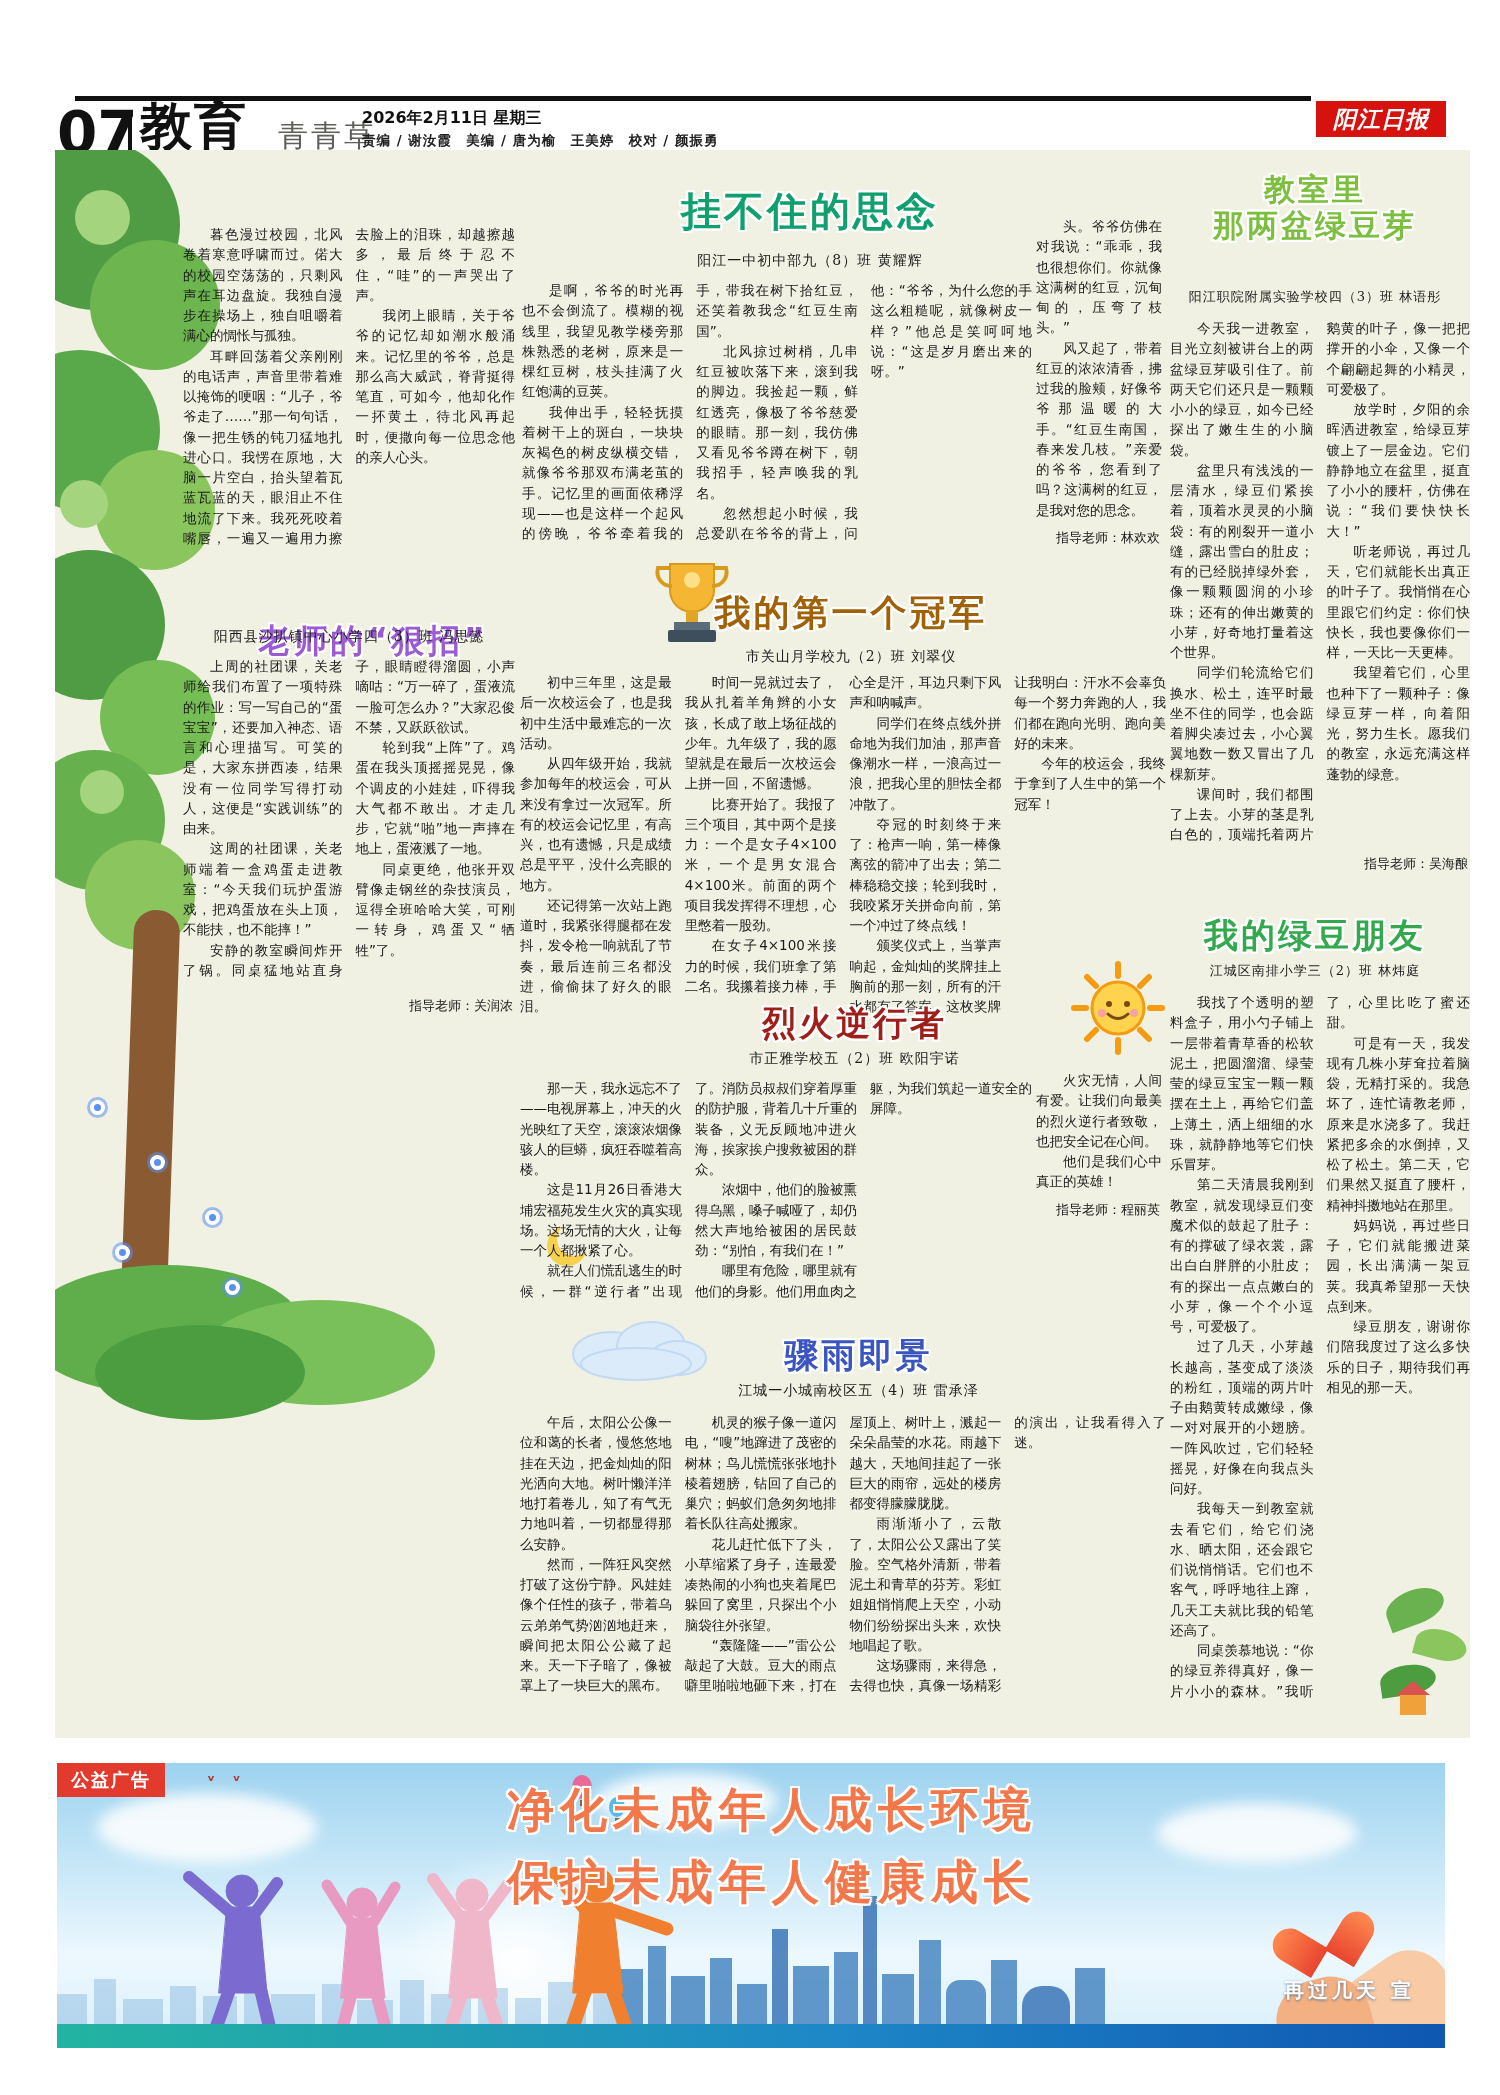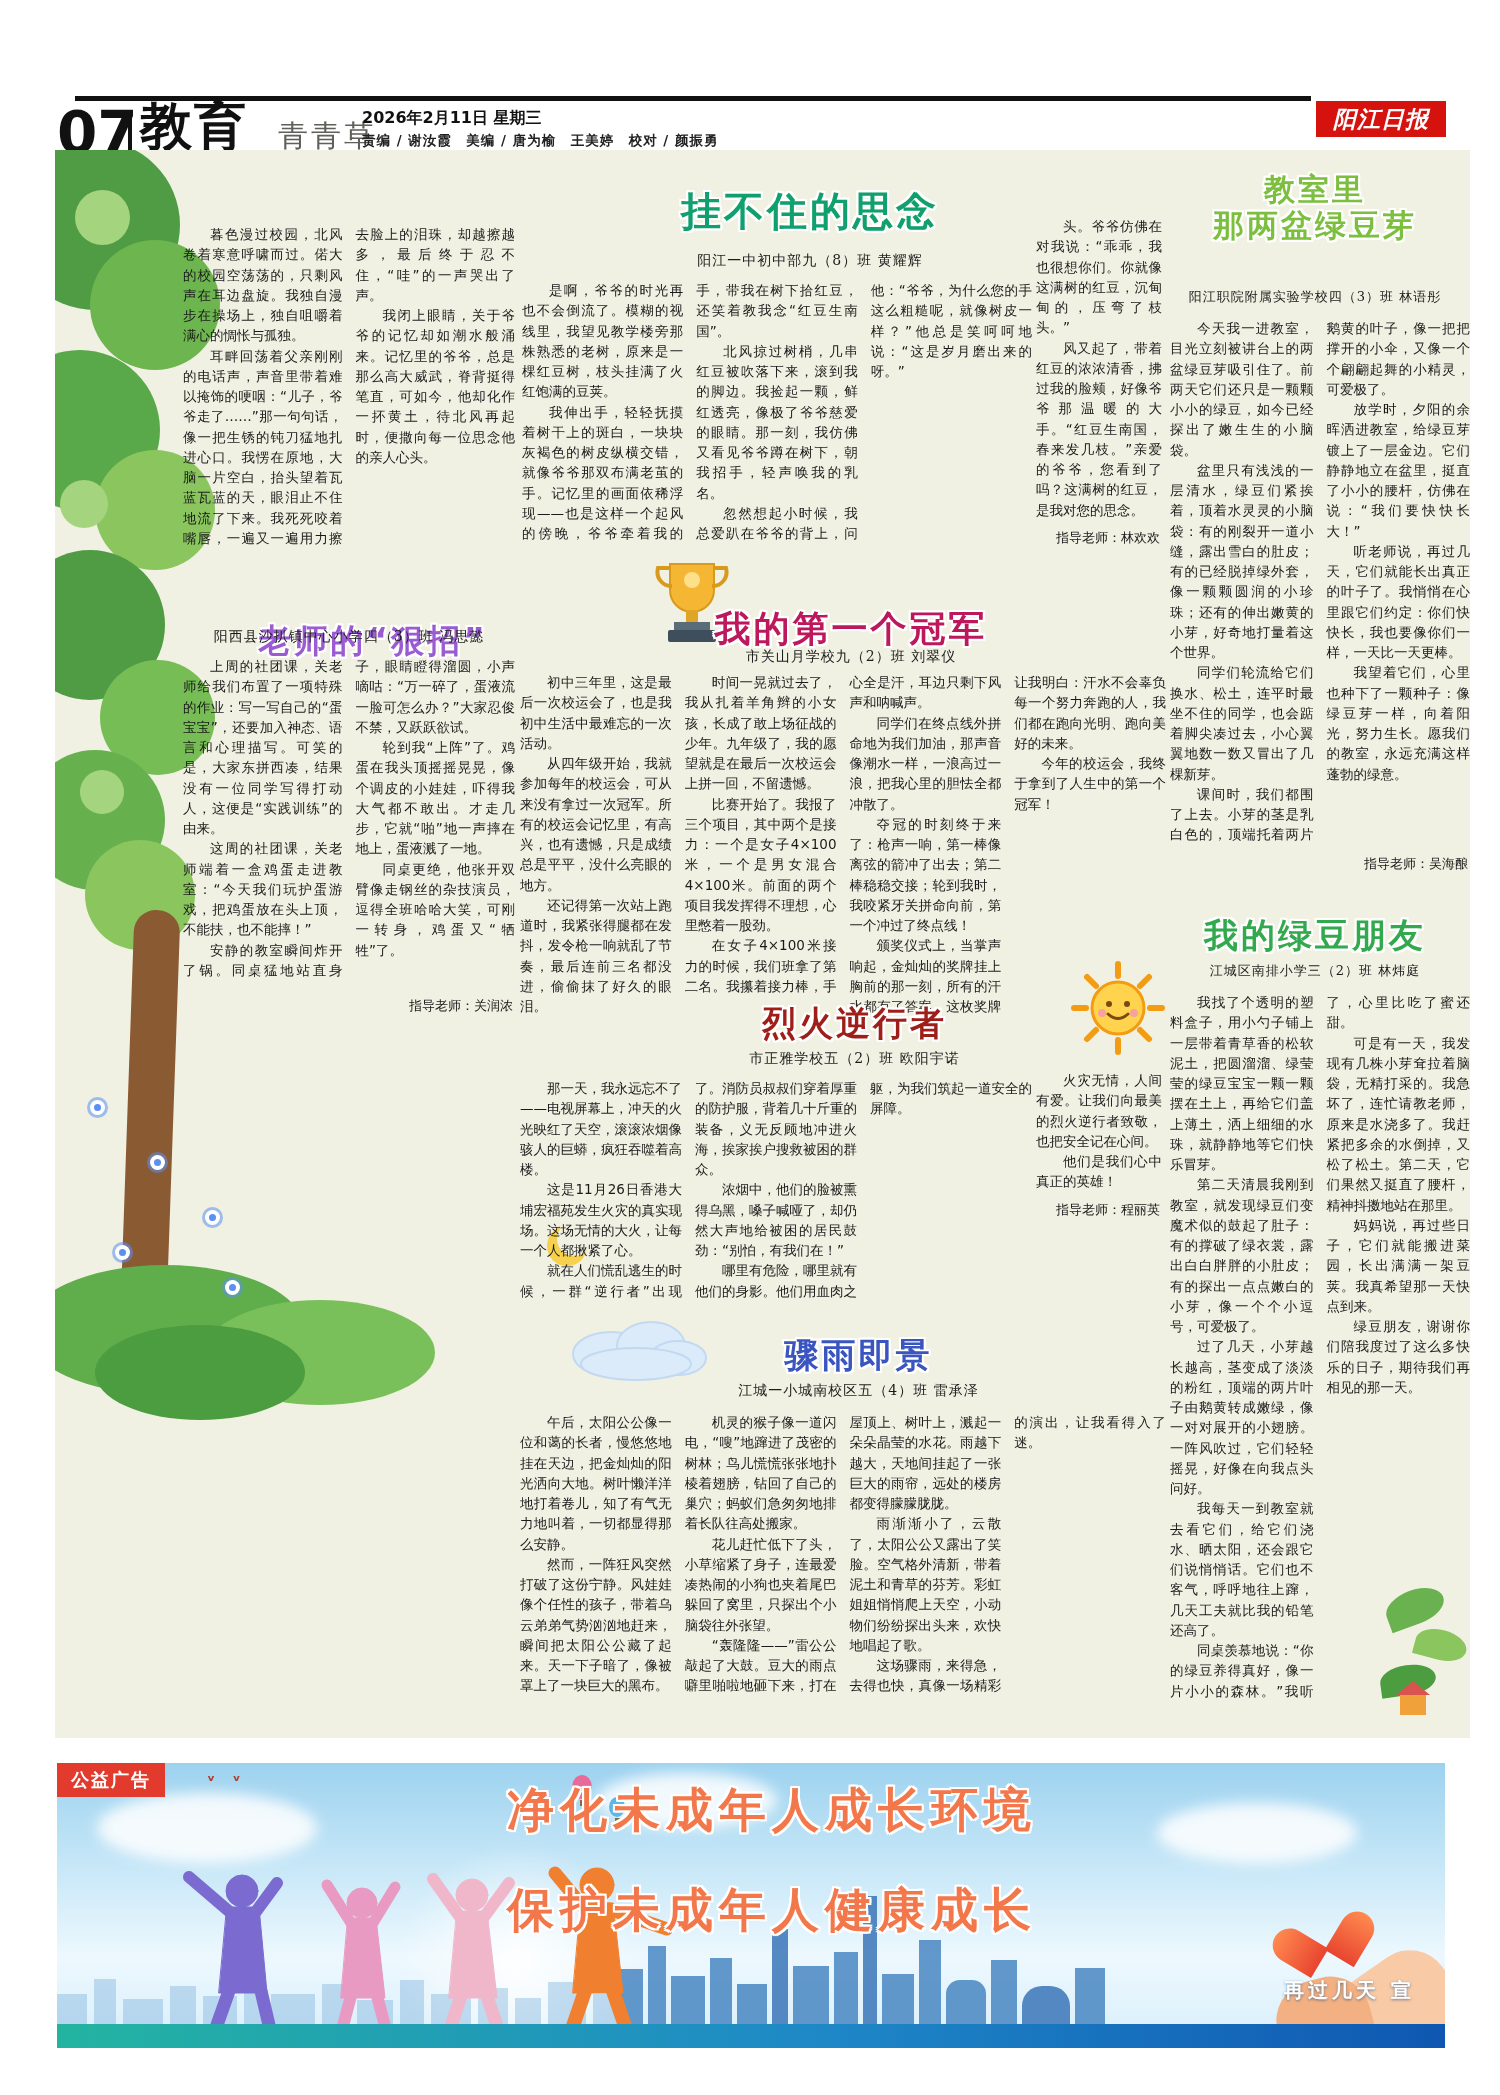--- a/index.html
+++ b/index.html
@@ -176,21 +176,21 @@
 
 <svg class="abs icon" style="left:648px;top:556px;" width="88" height="94" viewBox="0 0 88 94">
   <path d="M22 8 h44 v26 a22 22 0 0 1 -44 0 z" fill="#f5b733" stroke="#d89a1d" stroke-width="2"></path>
   <path d="M22 12 h-12 a14 14 0 0 0 14 18" fill="none" stroke="#d89a1d" stroke-width="4"></path>
   <path d="M66 12 h12 a14 14 0 0 1 -14 18" fill="none" stroke="#d89a1d" stroke-width="4"></path>
   <rect x="38" y="54" width="12" height="12" fill="#e0a524"></rect>
   <rect x="26" y="66" width="36" height="8" fill="#5a6b7a"></rect>
   <rect x="20" y="74" width="48" height="12" rx="2" fill="#3e4e5c"></rect>
   <circle cx="44" cy="24" r="8" fill="#ffe08a"></circle>
 </svg>
-<div class="abs a-title" style="left:706px;top:608px;width:290px;font-size:36px;color:#be185d;">我的第一个冠军</div>
+<div class="abs a-title" style="left:706px;top:592px;width:290px;font-size:36px;color:#a16207;">我的第一个冠军</div>
 <div class="abs a-byline" style="left:706px;top:648px;width:290px;">市关山月学校九（2）班 刘翠仪</div>
 <div class="abs a-body cols4" style="left:520px;top:672px;width:646px;height:348px;">
     <p>初中三年里，这是最后一次校运会了，也是我初中生活中最难忘的一次活动。</p>
     <p>从四年级开始，我就参加每年的校运会，可从来没有拿过一次冠军。所有的校运会记忆里，有高兴，也有遗憾，只是成绩总是平平，没什么亮眼的地方。</p>
     <p>还记得第一次站上跑道时，我紧张得腿都在发抖，发令枪一响就乱了节奏，最后连前三名都没进，偷偷抹了好久的眼泪。</p>
     <p>时间一晃就过去了，我从扎着羊角辫的小女孩，长成了敢上场征战的少年。九年级了，我的愿望就是在最后一次校运会上拼一回，不留遗憾。</p>
     <p>比赛开始了。我报了三个项目，其中两个是接力：一个是女子4×100米，一个是男女混合4×100米。前面的两个项目我发挥得不理想，心里憋着一股劲。</p>
     <p>在女子4×100米接力的时候，我们班拿了第二名。我攥着接力棒，手心全是汗，耳边只剩下风声和呐喊声。</p>
     <p>同学们在终点线外拼命地为我们加油，那声音像潮水一样，一浪高过一浪，把我心里的胆怯全都冲散了。</p>
     <p>夺冠的时刻终于来了：枪声一响，第一棒像离弦的箭冲了出去；第二棒稳稳交接；轮到我时，我咬紧牙关拼命向前，第一个冲过了终点线！</p>
@@ -271,21 +271,21 @@
 <div class="abs psa">
   <div class="psa-label">公益广告</div>
   <div class="birds">ᵛ ᵛ</div>
   <div class="psa-cloud" style="left:40px;top:30px;width:220px;height:70px;"></div>
   <div class="psa-cloud" style="left:540px;top:10px;width:180px;height:55px;"></div>
   <div class="psa-cloud" style="left:1100px;top:40px;width:200px;height:60px;"></div>
   <div class="glare"></div>
   <div class="balloon" style="left:515px;top:12px;width:20px;height:24px;background:#e86a9a;"></div>
   <div class="balloon" style="left:552px;top:34px;width:16px;height:20px;background:#5bb7e8;"></div>
   <div class="psa-headline" style="top:16px;">净化未成年人成长环境</div>
-  <div class="psa-headline" style="top:88px;margin-top:28px;">保护未成年人健康成长</div>
+  <div class="psa-headline" style="top:88px;">保护未成年人健康成长</div>
 
   <div class="skyline-far">
     <div style="width:30px;height:30px;"></div>
       <div style="width:22px;height:45px;"></div>
       <div style="width:40px;height:25px;"></div>
     <div style="width:26px;height:38px;"></div>
       <div style="width:34px;height:28px;"></div>
       <div style="width:20px;height:50px;"></div>
     <div style="width:44px;height:30px;"></div>
       <div style="width:28px;height:40px;"></div>

